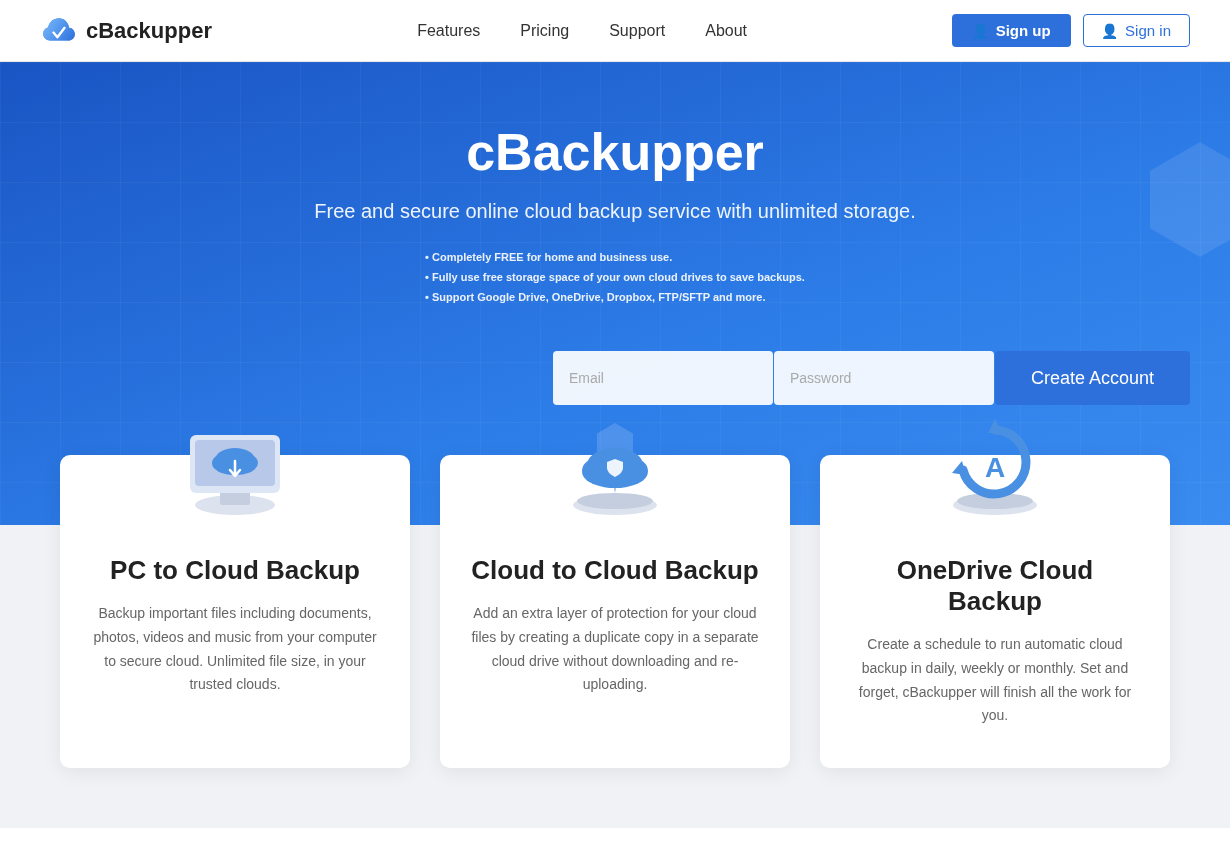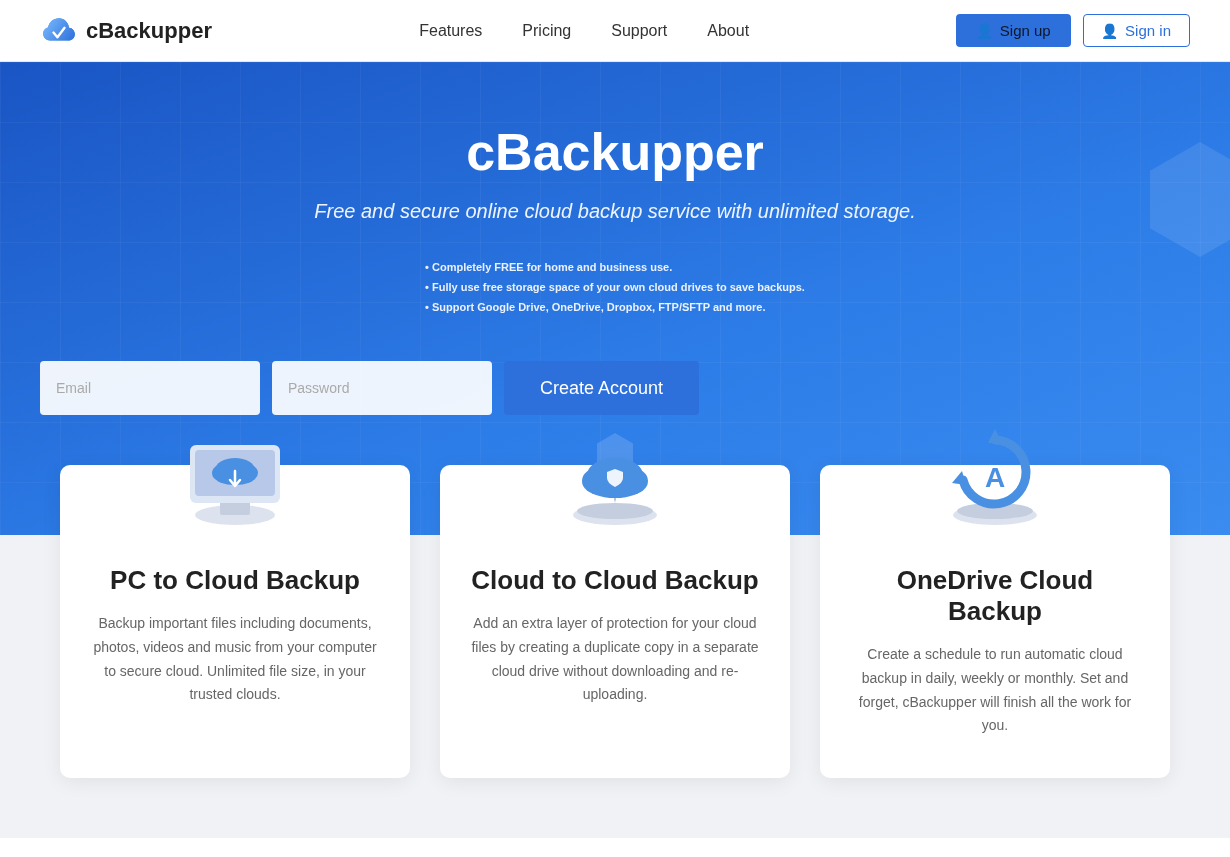--- a/index.html
+++ b/index.html
@@ -11,22 +11,22 @@
       padding: 0 40px; height: 62px; background: #fff;
       border-bottom: 1px solid #e8e8e8; position: relative; z-index: 10;
     }
     .navbar-logo { display: flex; align-items: center; gap: 8px; text-decoration: none; }
     .logo-icon { width: 38px; height: 32px; }
     .logo-text { font-size: 22px; font-weight: 600; color: #222; }
     .navbar-nav { display: flex; align-items: flex-start; gap: 40px; }
     .nav-link { text-decoration: none; color: #333; font-size: 16px; }
     .navbar-actions { display: flex; align-items: center; gap: 12px; }
     .btn-signup {
-      background: #2d6fdb; color: #0f172a; border: none; border-radius: 4px;
-      padding: 8px 20px; font-size: 15px; cursor: pointer; display: flex; align-items: center; gap: 6px;
+      background: #2d6fdb; color: #ffffff; border: none; border-radius: 4px;
+      padding: 8px 20px; font-size: 15px; cursor: pointer; display: flex; align-items: center; gap: 6px; font-weight: bold;
     }
     .btn-signin {
       background: transparent; color: #2d6fdb; border: 1.5px solid #2d6fdb; border-radius: 4px;
       padding: 7px 18px; font-size: 15px; cursor: pointer; display: flex; align-items: center; gap: 6px;
     }
 
     
     .hero {
       background: linear-gradient(160deg, #1a55c4 0%, #2d7de8 60%, #3a8cf0 100%);
       padding: 60px 40px 120px;
@@ -51,33 +51,33 @@
       width: 36px; height: 42px;
       background: rgba(255,255,255,0.15);
       clip-path: polygon(50% 0%, 100% 25%, 100% 75%, 50% 100%, 0% 75%, 0% 25%);
     }
     .hero-title {
       font-size: 52px; font-weight: 700; color: #fff;
       margin-bottom: 18px; position: relative; z-index: 1;
     }
     .hero-subtitle {
       font-size: 20px; color: rgba(255,255,255,0.92);
-      margin-bottom: 38px; position: relative; z-index: 1; font-style: italic;
+      margin-bottom: 28px; position: relative; z-index: 1;
     }
     .hero-features {
       list-style: none; margin-bottom: 40px;
       position: relative; z-index: 1; display: inline-block; text-align: left;
     }
     .hero-features li {
       color: rgba(255,255,255,0.9); font-size: 11px; font-weight: 600;
       margin-bottom: 8px;
     }
     .hero-features li::before { content: '• '; }
     .hero-form {
-      display: flex; align-items: center; justify-content: flex-start; gap: 12px;
+      display: flex; align-items: center; justify-content: flex-end; gap: 1px;
       position: relative; z-index: 1;
     }
     .hero-input {
       height: 54px; width: 220px; border: none; border-radius: 4px;
       background: rgba(255,255,255,0.92); padding: 0 16px; font-size: 14px;
       color: #333; outline: none;
     }
     .hero-input::placeholder { color: #aaa; }
     .btn-create {
       height: 54px; padding: 14px 36px; background: #2d6fdb; color: #fff;

